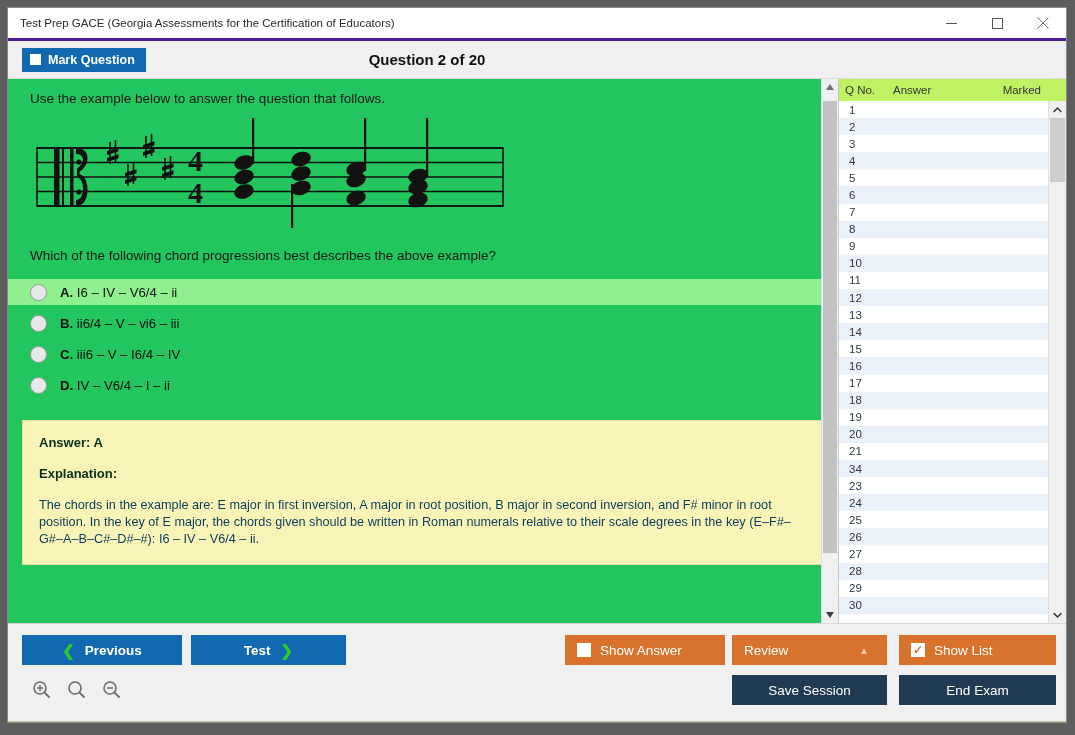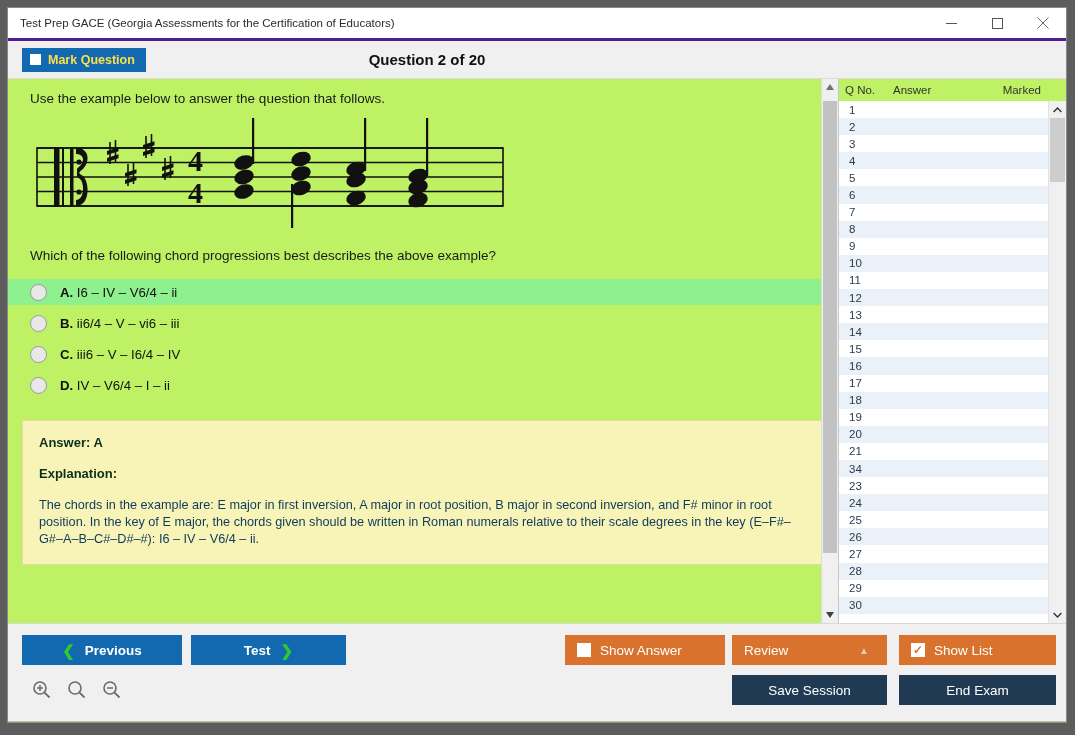--- a/index.html
+++ b/index.html
@@ -69,21 +69,21 @@
     display: flex;
     align-items: center;
     flex: none;
     position: relative;
     border-bottom: 1px solid #dcdcdc;
   }
   .mark-btn {
     margin-left: 14px;
     height: 24px;
     background: #1269b0;
-    color: #fde047;
+    color: #ffffff;
     border: none;
     font-size: 12.5px;
     font-weight: bold;
     font-family: "Liberation Sans", sans-serif;
     display: flex;
     align-items: center;
     gap: 7px;
     padding: 0 11px 0 8px;
     cursor: pointer;
   }
@@ -109,21 +109,21 @@
     flex: 1;
     display: flex;
     min-height: 0;
     background: #f0f0f0;
   }
   
   .qpane-wrap {
     width: 830px;
     flex: none;
     display: flex;
-    background: #bef264;
+    background: #22c55e;
     border-right: 1px solid #c8c8c8;
     position: relative;
   }
   .qpane {
     flex: 1;
     overflow: hidden;
     padding: 12px 0 0 0;
     position: relative;
   }
   .q-intro {

